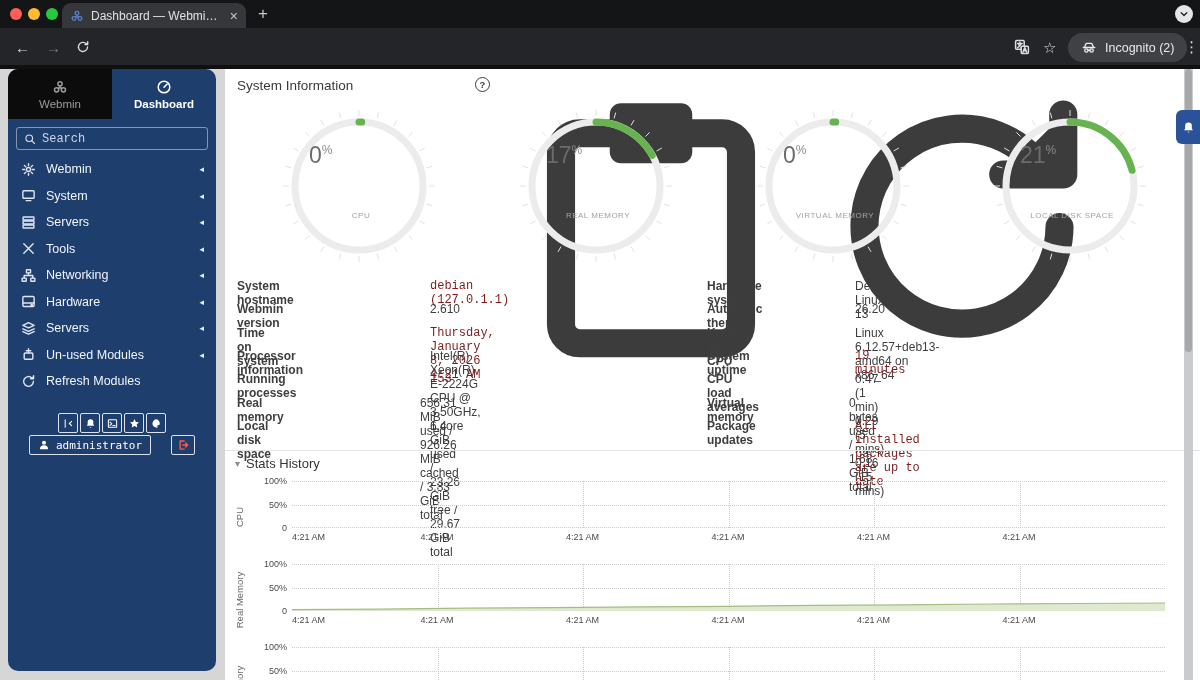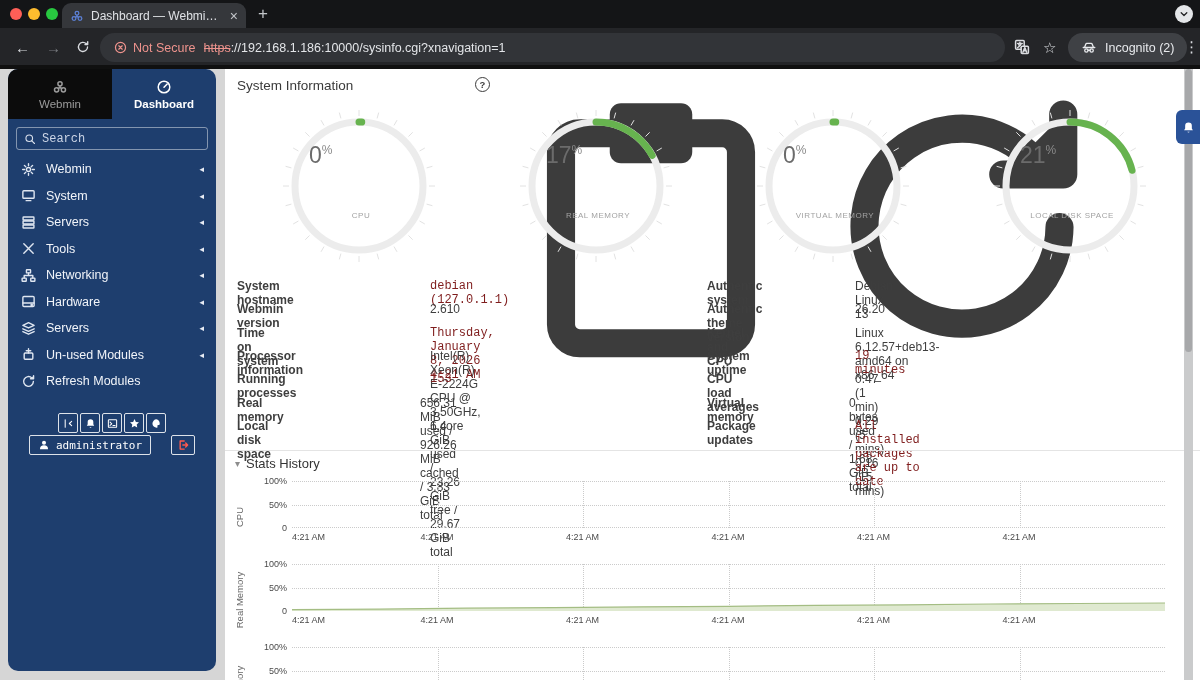--- a/index.html
+++ b/index.html
@@ -151,32 +151,20 @@
   <div class="navbtn" style="left:15px">←</div>
   <div class="navbtn dim" style="left:46px">→</div>
   <div class="tb-icon" style="left:76px;top:40px;width:14px;height:14px">
       <span class="ic" style="width:14px;height:14px;display:block">
         <svg viewBox="0 0 16 16" fill="none" stroke="currentColor" stroke-width="1.5" stroke-linecap="round" stroke-linejoin="round">
           <path d="M13.2 8a5.2 5.2 0 1 1-1.5-3.7"></path>
           <path d="M13.4 2v3.2h-3.2" fill="currentColor"></path>
         </svg>
       </span>
     </div>
-  <div class="omnibox">
-    <span class="notsecure">
-      <span class="ic" style="width:13px;height:13px">
-          <svg viewBox="0 0 16 16" fill="none" stroke="currentColor" stroke-width="1.5" stroke-linecap="round" stroke-linejoin="round">
-            <circle cx="8" cy="8" r="6.2"></circle>
-            <path d="M5.9 5.9l4.2 4.2M10.1 5.9l-4.2 4.2"></path>
-          </svg>
-        </span>
-      <span>Not Secure</span>
-    </span>
-    <span class="url"><span class="scheme">https</span><span>://192.168.1.186:10000/sysinfo.cgi?xnavigation=1</span></span>
-  </div>
   <div class="tb-icon" style="left:1014px;width:16px;height:16px">
       <span class="ic" style="width:16px;height:16px;display:block">
         <svg viewBox="0 0 16 16" fill="none" stroke="currentColor" stroke-width="1.5" stroke-linecap="round" stroke-linejoin="round">
           <rect x="1.6" y="1.6" width="8.6" height="8.6" rx="1"></rect>
           <path d="M3.6 4.4h4.6M5.9 3.2v1.2M7.4 4.4c-.6 2-2 3.4-3.8 4.2M4.8 5.6c.7 1.6 2 2.7 3.4 3.2"></path>
           <rect x="7.2" y="7.2" width="7.2" height="7.2" rx="1" fill="#242528"></rect>
           <path d="M10.8 8.6l-1.9 4.6M10.8 8.6l1.9 4.6M9.6 11.7h2.4"></path>
         </svg>
       </span>
     </div>
@@ -556,21 +544,21 @@
           </div>
           <div class="inforow" style="top: 326.5px; left: 0px;">
             <span class="lbl" style="left:12px">Real memory</span>
             <span class="val" style="left:195px">656.31 MiB used / 926.26 MiB cached / 3.83 GiB total</span>
           </div>
           <div class="inforow" style="top: 349.8px; left: 0px;">
             <span class="lbl" style="left:12px">Local disk space</span>
             <span class="val" style="left:205px">6.4 GiB used / 23.26 GiB free / 29.67 GiB total</span>
           </div>
           <div class="inforow" style="top: 210px; left: 0px;">
-            <span class="lbl" style="left:482px">Authentic system</span>
+            <span class="lbl" style="left:482px">Hardware system</span>
             <span class="val" style="left:630px">Debian Linux 13</span>
           </div>
           <div class="inforow" style="top: 233.3px; left: 0px;">
             <span class="lbl" style="left:482px">Authentic theme version</span>
             <span class="val" style="left:630px">26.20</span>
           </div>
           <div class="inforow" style="top: 256.6px; left: 0px;">
             <span class="lbl" style="left:482px">Kernel and CPU</span>
             <span class="val" style="left:630px">Linux 6.12.57+deb13-amd64 on x86_64</span>
           </div>

